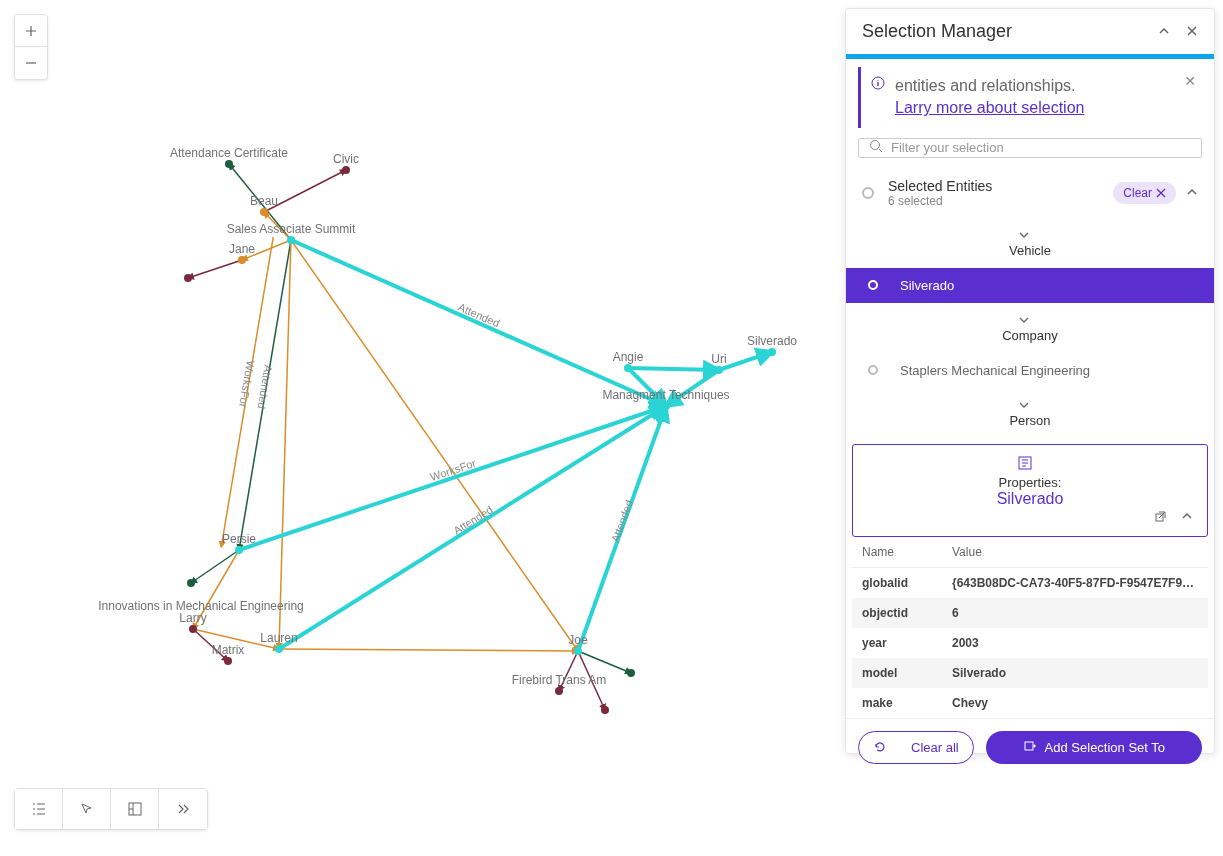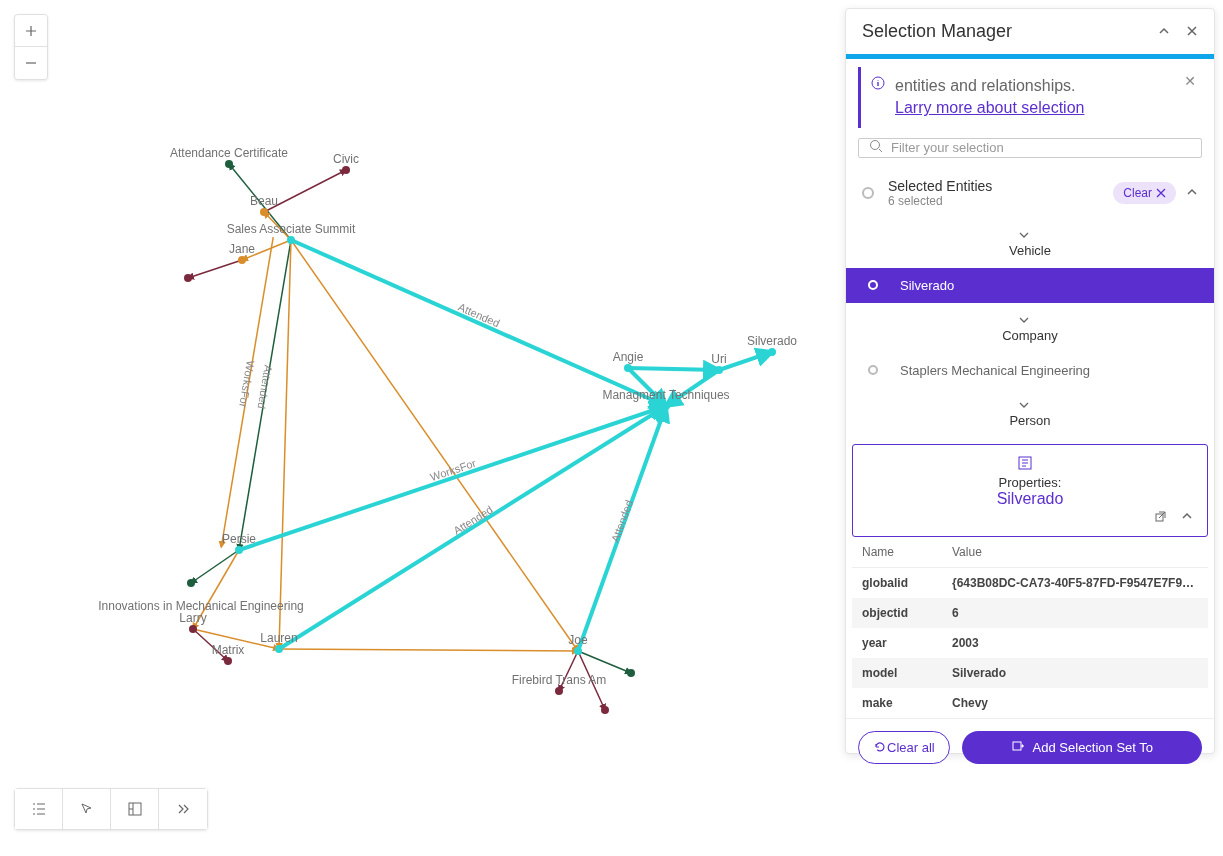--- a/index.html
+++ b/index.html
@@ -59,21 +59,21 @@
 .props-actions { margin-left: auto; display: flex; gap: 12px; color: #666; }
 
 .props-table { margin: 0 6px; }
 .props-head { display: flex; padding: 8px 10px; font-size: 12px; color: #666; border-bottom: 1px solid #eee; }
 .props-row { display: flex; padding: 8px 10px; font-size: 12px; color: #444; font-weight: bold; }
 .props-row:nth-child(even) { background: #f5f5f5; }
 .col-name { width: 90px; flex-shrink: 0; }
 .col-value { flex: 1; overflow: hidden; text-overflow: ellipsis; white-space: nowrap; }
 
 .panel-footer { display: flex; gap: 12px; padding: 12px; border-top: 1px solid #eee; margin-top: auto; }
-.btn-clear { flex: 0 0 auto; padding: 8px 14px; border: 1px solid #5b2ed0; border-radius: 18px; background: #fff; color: #5b2ed0; font-size: 13px; cursor: pointer; display: flex; align-items: flex-start; gap: 0; }
+.btn-clear { flex: 0 0 auto; padding: 8px 14px; border: 1px solid #5b2ed0; border-radius: 18px; background: #fff; color: #5b2ed0; font-size: 13px; cursor: pointer; display: flex; align-items: flex-start; gap: 24px; }
 .btn-add { flex: 1; padding: 8px 14px; border: none; border-radius: 18px; background: #5b2ed0; color: #fff; font-size: 13px; cursor: pointer; display: flex; align-items: center; justify-content: center; gap: 8px; }
 </style>
 </head>
 <body>
 
 <div class="graph-canvas">
   <svg id="graph-svg" width="845" height="856">
       <defs>
         <marker id="arrow0" viewBox="0 0 10 10" refX="8" refY="5" markerWidth="5" markerHeight="5" orient="auto">
           <path d="M0 0L10 5L0 10z" fill="#1e5e3e"></path>

